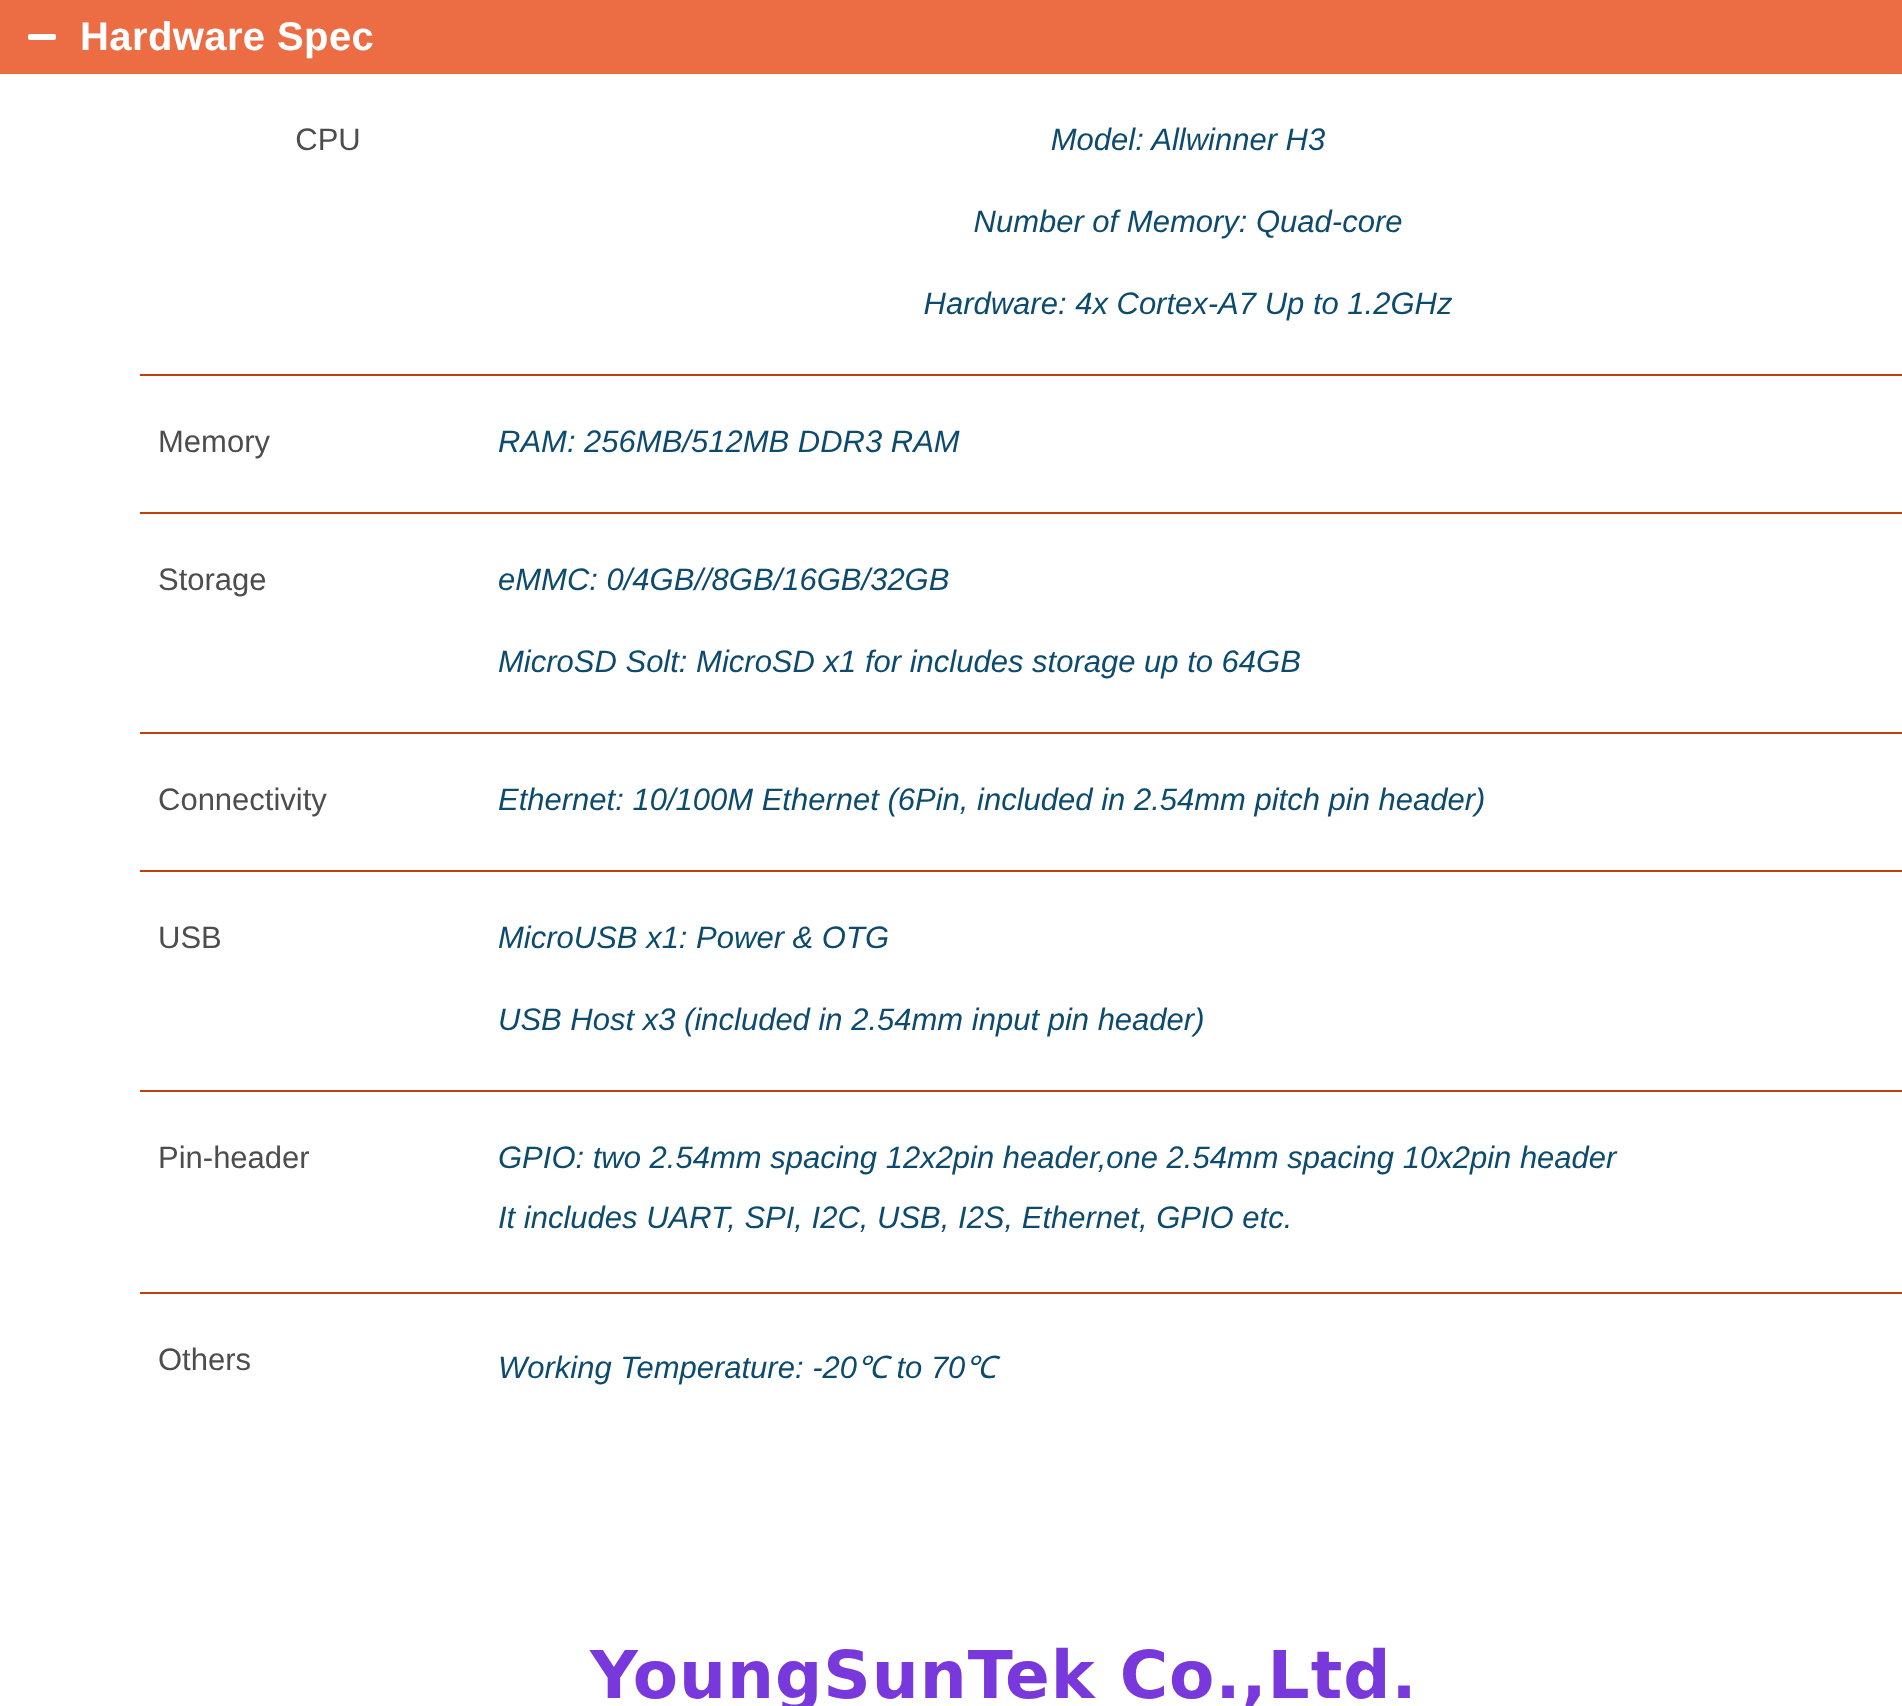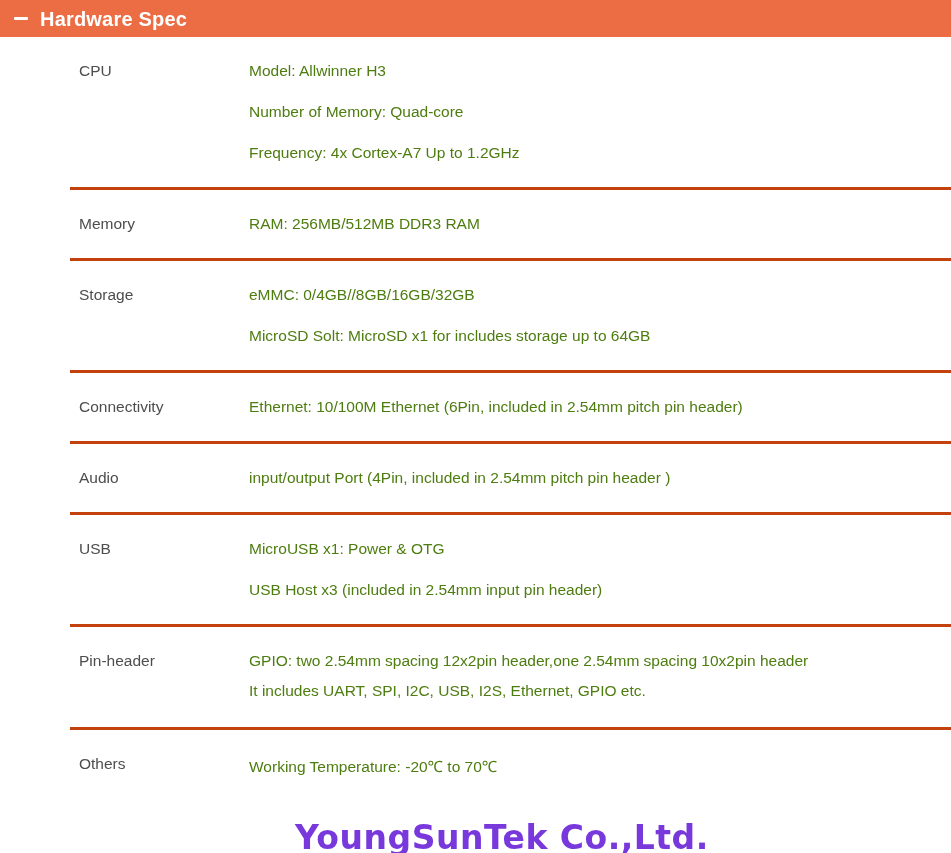--- a/index.html
+++ b/index.html
@@ -43,39 +43,41 @@
   }
 
   
   #spec-table {
     padding: 0 0 0 70px;
     box-sizing: border-box;
   }
   .spec-row {
     display: flex;
     align-items: flex-start;
-    border-top: 3px solid #c2410c;
+    border-top: 1px solid #c2410c;
     box-sizing: border-box;
   }
   .spec-row.first-row {
     border-top: none;
+    text-align: center;
   }
   .spec-label {
     width: 179px;
     flex: none;
     color: #4d4d4d;
     font-size: 15.5px;
     box-sizing: border-box;
   }
   .spec-value {
     flex: 1;
-    color: #4d7c0f;
+    color: #0c4a6e;
     font-size: 15.5px;
     box-sizing: border-box;
     padding-right: 12px;
+    font-style: italic;
   }
   .spec-value .line {
     display: block;
   }
 
   
   .spec-row.spaced .spec-label { padding: 25px 0 0 9px; }
   .spec-row.spaced .spec-value { padding-top: 25px; padding-bottom: 25px; }
   .spec-row.spaced .spec-value .line { margin-bottom: 23px; }
   .spec-row.spaced .spec-value .line:last-child { margin-bottom: 0; }
@@ -109,46 +111,40 @@
   <span id="collapse-icon"></span>
   <span id="spec-header-title">Hardware Spec</span>
 </div>
 
 <div id="spec-table">
     <div class="spec-row spaced first-row">
       <div class="spec-label">CPU</div>
       <div class="spec-value">
         <span class="line">Model: Allwinner H3</span>
         <span class="line">Number of Memory: Quad-core</span>
-        <span class="line">Frequency: 4x Cortex-A7 Up to 1.2GHz</span>
+        <span class="line">Hardware: 4x Cortex-A7 Up to 1.2GHz</span>
       </div>
     </div>
     <div class="spec-row spaced">
       <div class="spec-label">Memory</div>
       <div class="spec-value">
         <span class="line">RAM: 256MB/512MB DDR3 RAM</span>
       </div>
     </div>
     <div class="spec-row spaced">
       <div class="spec-label">Storage</div>
       <div class="spec-value">
         <span class="line">eMMC: 0/4GB//8GB/16GB/32GB</span>
         <span class="line">MicroSD Solt: MicroSD x1 for includes storage up to 64GB</span>
       </div>
     </div>
     <div class="spec-row spaced">
       <div class="spec-label">Connectivity</div>
       <div class="spec-value">
         <span class="line">Ethernet: 10/100M Ethernet (6Pin, included in 2.54mm pitch pin header)</span>
-      </div>
-    </div>
-    <div class="spec-row spaced">
-      <div class="spec-label">Audio</div>
-      <div class="spec-value">
-        <span class="line">input/output Port (4Pin, included in 2.54mm pitch pin header )</span>
       </div>
     </div>
     <div class="spec-row spaced">
       <div class="spec-label">USB</div>
       <div class="spec-value">
         <span class="line">MicroUSB x1: Power &amp; OTG</span>
         <span class="line">USB Host x3 (included in 2.54mm input pin header)</span>
       </div>
     </div>
     <div class="spec-row tight">

